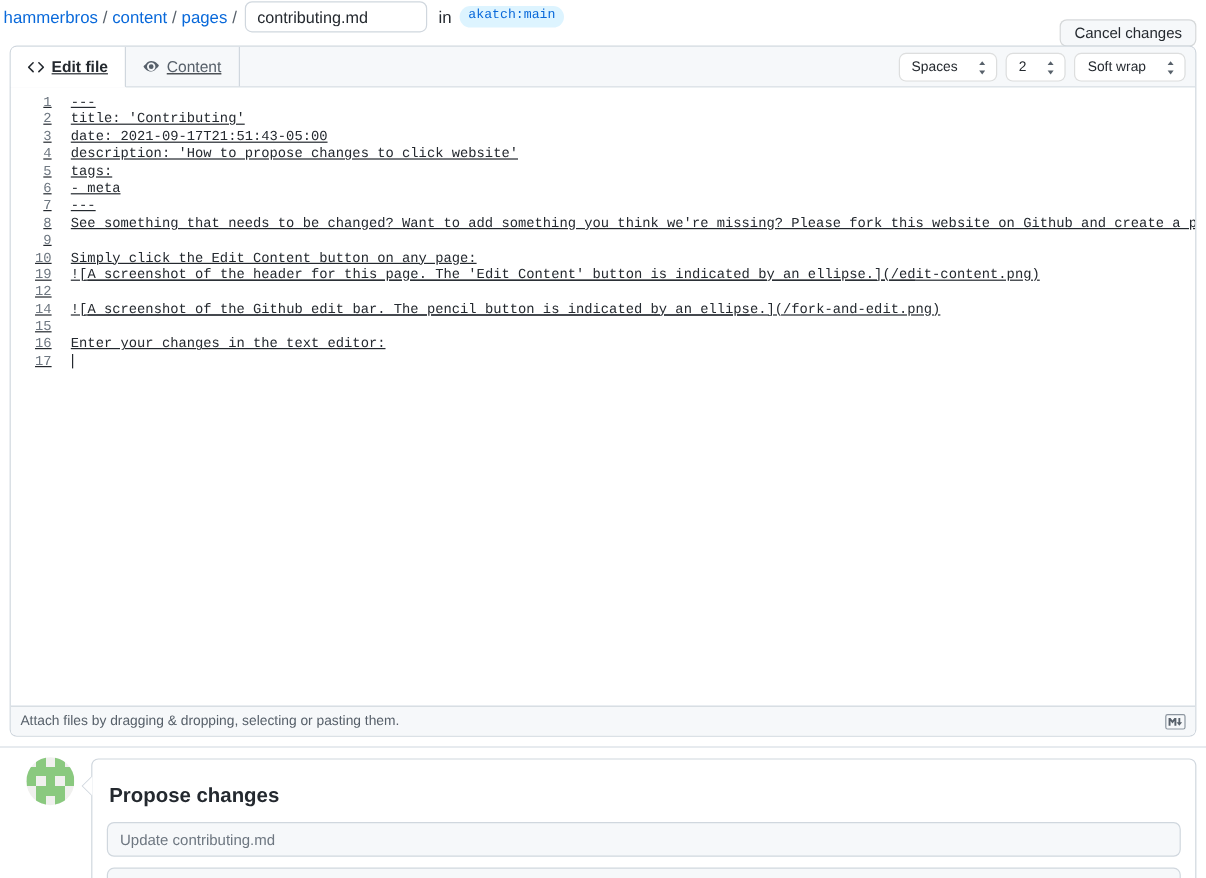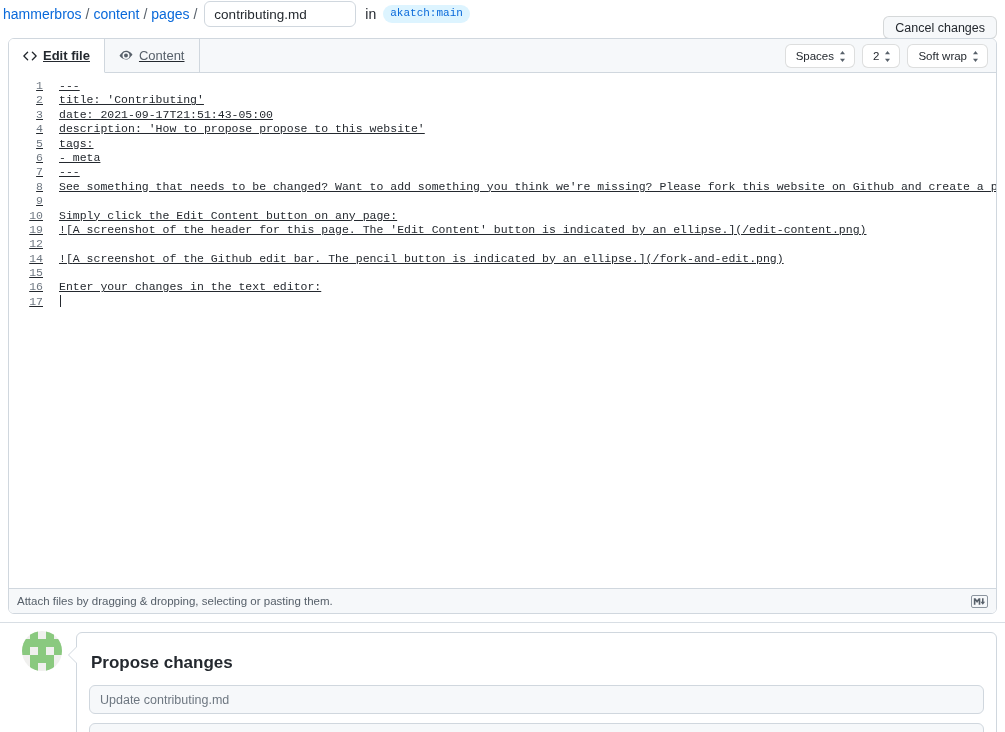--- a/index.html
+++ b/index.html
@@ -117,21 +117,21 @@
   .tab.inactive .tabicon { color: #57606a; }
 
   .tool-group {
     position: absolute;
     right: 8px; top: 5px;
     display: flex; gap: 7px;
   }
   .selectish {
     height: 24px;
     display: flex; align-items: center;
-    gap: 4px;
+    gap: 16px;
     padding: 0 7px 0 10px;
     background: #ffffff;
     border: 1px solid rgba(27,31,36,0.15);
     border-radius: 6px;
     font-size: 11.5px;
     color: #24292f;
     cursor: pointer;
     white-space: nowrap;
   }
   .updown {
@@ -351,21 +351,21 @@
             </svg>
         </span>
       </div>
     </div>
   </div>
 
   <div class="codearea" id="code-area">
       <div class="codeline"><span class="lineno">1</span><span class="linetext">---</span></div>
       <div class="codeline"><span class="lineno">2</span><span class="linetext">title: 'Contributing'</span></div>
       <div class="codeline"><span class="lineno">3</span><span class="linetext">date: 2021-09-17T21:51:43-05:00</span></div>
-      <div class="codeline"><span class="lineno">4</span><span class="linetext">description: 'How to propose propose to this website'</span></div>
+      <div class="codeline"><span class="lineno">4</span><span class="linetext">description: 'How to propose changes to click website'</span></div>
       <div class="codeline"><span class="lineno">5</span><span class="linetext">tags:</span></div>
       <div class="codeline"><span class="lineno">6</span><span class="linetext">- meta</span></div>
       <div class="codeline"><span class="lineno">7</span><span class="linetext">---</span></div>
       <div class="codeline"><span class="lineno">8</span><span class="linetext">See something that needs to be changed? Want to add something you think we're missing? Please fork this website on Github and create a pull request with your changes!</span></div>
       <div class="codeline"><span class="lineno">9</span><span class="linetext"></span></div>
       <div class="codeline"><span class="lineno">10</span><span class="linetext">Simply click the Edit Content button on any page:</span></div>
       <div class="codeline"><span class="lineno">19</span><span class="linetext">![<span class="mdlink">A screenshot of the header for this page. The 'Edit Content' button is indicated by an ellipse.](/ed</span>it-content.png)</span></div>
       <div class="codeline"><span class="lineno">12</span><span class="linetext"></span></div>
       <div class="codeline"><span class="lineno">14</span><span class="linetext">![<span class="mdlink">A screenshot of the Github edit bar. The pencil button is indicated by an ellips</span>e.](/fork-and-edit.png)</span></div>
       <div class="codeline"><span class="lineno">15</span><span class="linetext"></span></div>

